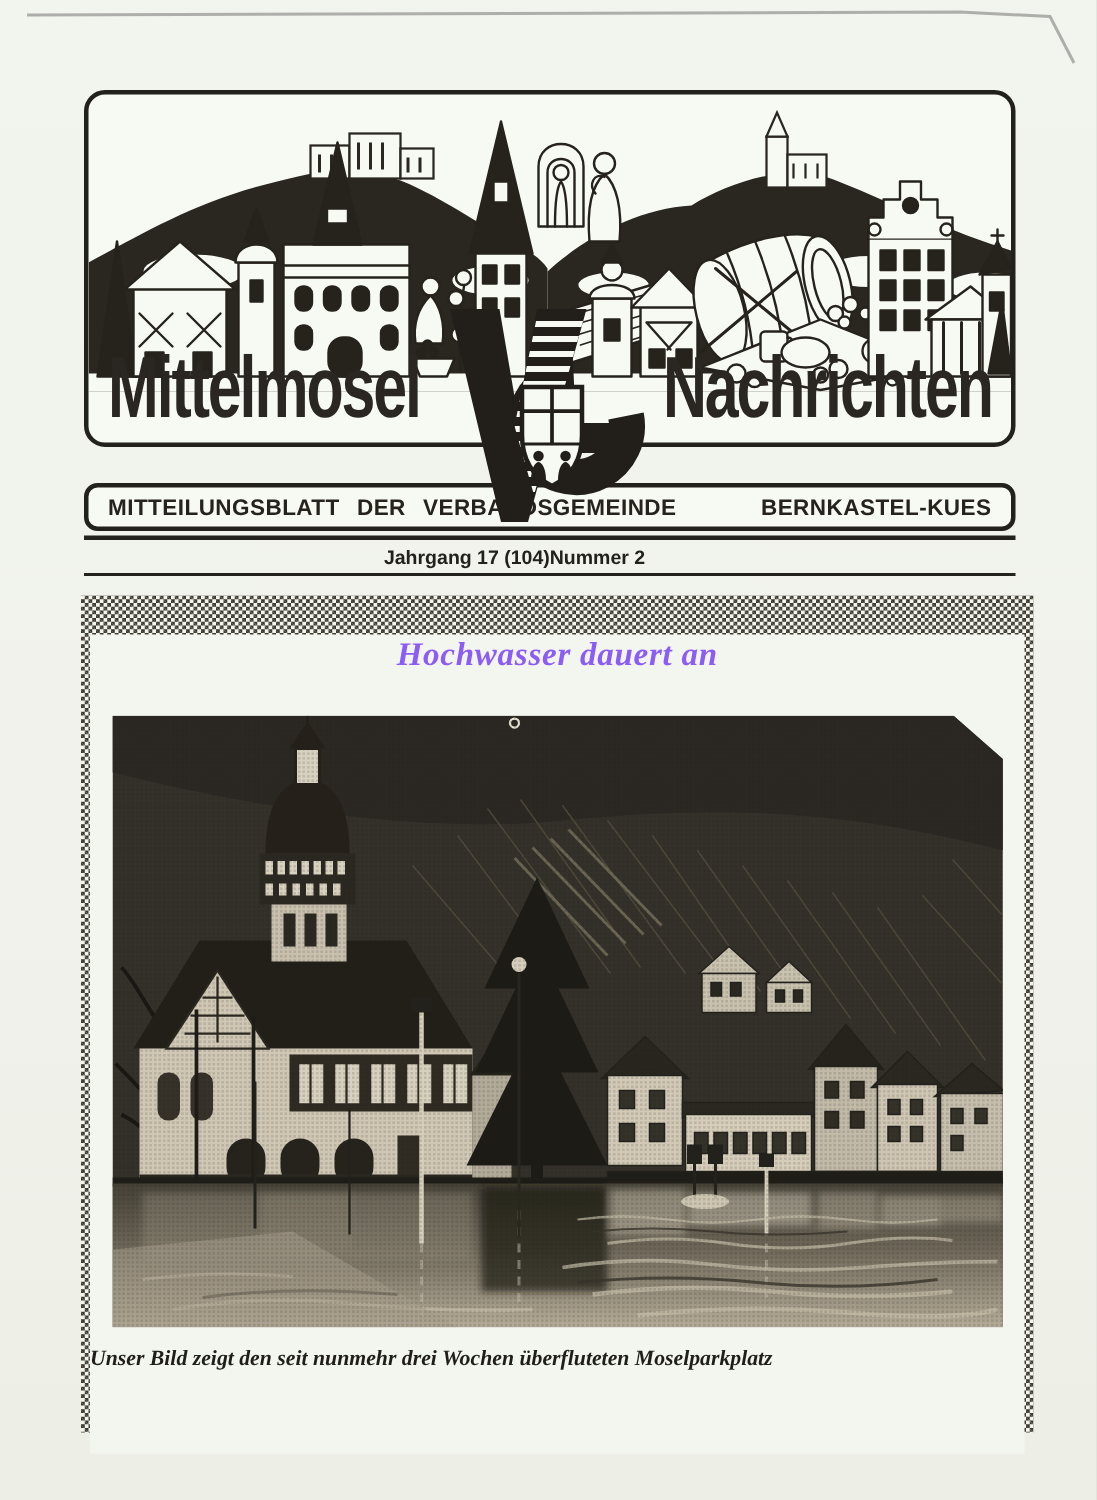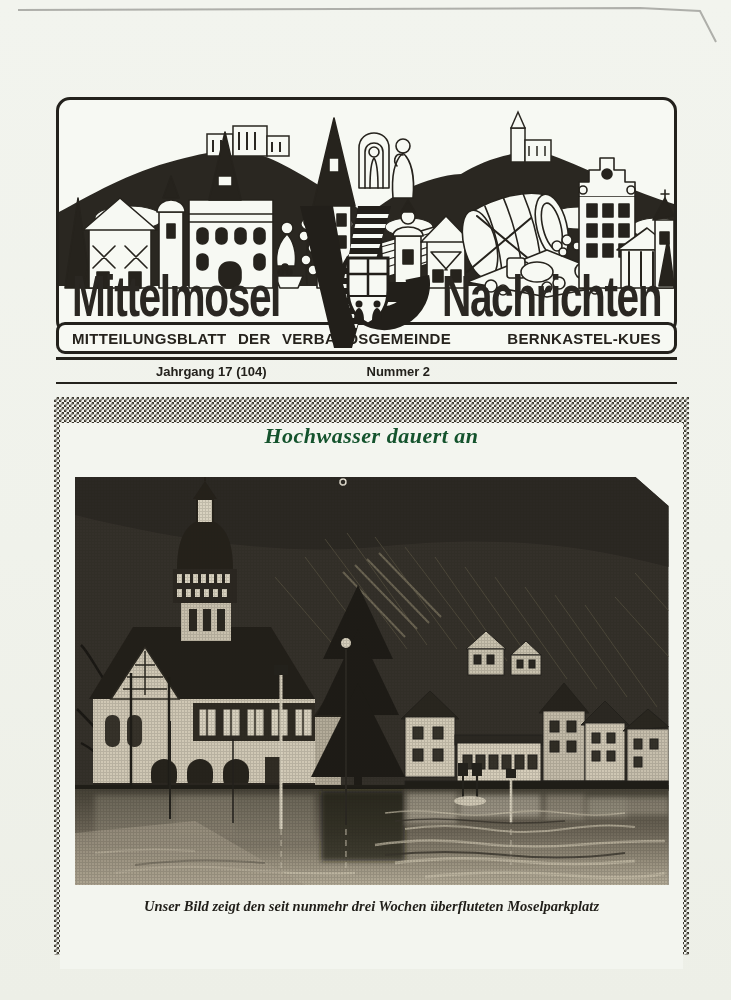--- a/index.html
+++ b/index.html
@@ -7,21 +7,21 @@
     position:relative;width:731px;height:1000px;overflow:hidden;
     background:linear-gradient(180deg,#f2f4ee 0%,#f0f2eb 55%,#edefe7 100%);
     font-family:"Liberation Sans","DejaVu Sans",sans-serif;color:#221f1a;
   }
   .scan-edge{position:absolute;left:0;top:0;width:731px;height:60px;pointer-events:none;}
 
   
   .masthead{
     position:absolute;left:56px;top:60px;width:621px;height:238px;
     border:3px solid #23211c;border-radius:14px;box-sizing:border-box;
-    background:#f7f9f3;overflow:hidden;z-index:1;margin-top:37px;
+    background:#f7f9f3;overflow:hidden;z-index:1;
   }
   .illustration{position:absolute;left:0;top:0;width:615px;height:198px;}
   .title-left,.title-right{
     position:absolute;bottom:7px;font-weight:700;font-size:58px;line-height:1;
     letter-spacing:-2px;color:#2a2722;white-space:nowrap;
   }
   .title-left{left:13px;transform:scaleX(.70);transform-origin:0 100%;}
   .title-right{right:13px;transform:scaleX(.70);transform-origin:100% 100%;}
   .subtitle-bar{
     position:absolute;left:56px;top:322px;width:621px;height:32px;
@@ -34,51 +34,51 @@
     white-space:nowrap;
   }
   .vg-logo{position:absolute;left:296px;top:200px;width:136px;height:152px;z-index:3;}
 
   
   .issue-line{
     position:absolute;left:56px;top:357px;width:621px;height:27px;box-sizing:border-box;
     border-top:3px solid #24221c;border-bottom:2px solid #24221c;
     display:flex;align-items:center;font-weight:700;font-size:13px;color:#23211c;
   }
-  .issue-volume{flex:1;text-align:center;}
+  .issue-volume{flex:1;text-align:right;}
   .issue-date{flex:1;text-align:center;}
   .issue-number{flex:1;}
 
   
   .article-frame{
     position:absolute;left:54px;top:397px;width:635px;height:558px;box-sizing:border-box;padding:6px;
     background-color:#f2f4ee;
     background-image:
       linear-gradient(45deg,#3d392f 25%,transparent 25%,transparent 75%,#3d392f 75%),
       linear-gradient(45deg,#3d392f 25%,transparent 25%,transparent 75%,#3d392f 75%);
     background-size:5px 5px;background-position:0 0,2.5px 2.5px;
   }
   .article-inner{width:100%;height:100%;background:#f3f5ef;}
   .headline{
     margin:20px 0 0;text-align:center;
     font:italic 700 22px/26px "Liberation Serif","DejaVu Serif",serif;
-    letter-spacing:.5px;color:#14532d;
+    letter-spacing:.5px;color:#8b5cf6;
   }
   .photo{
     width:594px;height:408px;margin:28px auto 0;position:relative;
     clip-path:polygon(0 0,561px 0,594px 29px,594px 100%,0 100%);
   }
   .photo svg{display:block;}
   .photo .grain{
     position:absolute;inset:0;pointer-events:none;
     background-image:radial-gradient(rgba(32,29,23,.30) 1px,transparent 1.2px);
     background-size:3px 3px;opacity:.45;
   }
   .caption{
-    margin:12px auto 0;text-align:center;
+    margin:12px auto 0;text-align:left;
     font:italic 700 14.5px/19px "Liberation Serif","DejaVu Serif",serif;color:#201e19;
   }
 </style>
 </head>
 <body>
 
 <div class="page">
 
   <svg class="scan-edge" viewBox="0 0 731 60">
     <polyline points="18,10 640,8 700,11 716,42" fill="none" stroke="#a2a29d" stroke-width="2" opacity=".85"></polyline>

